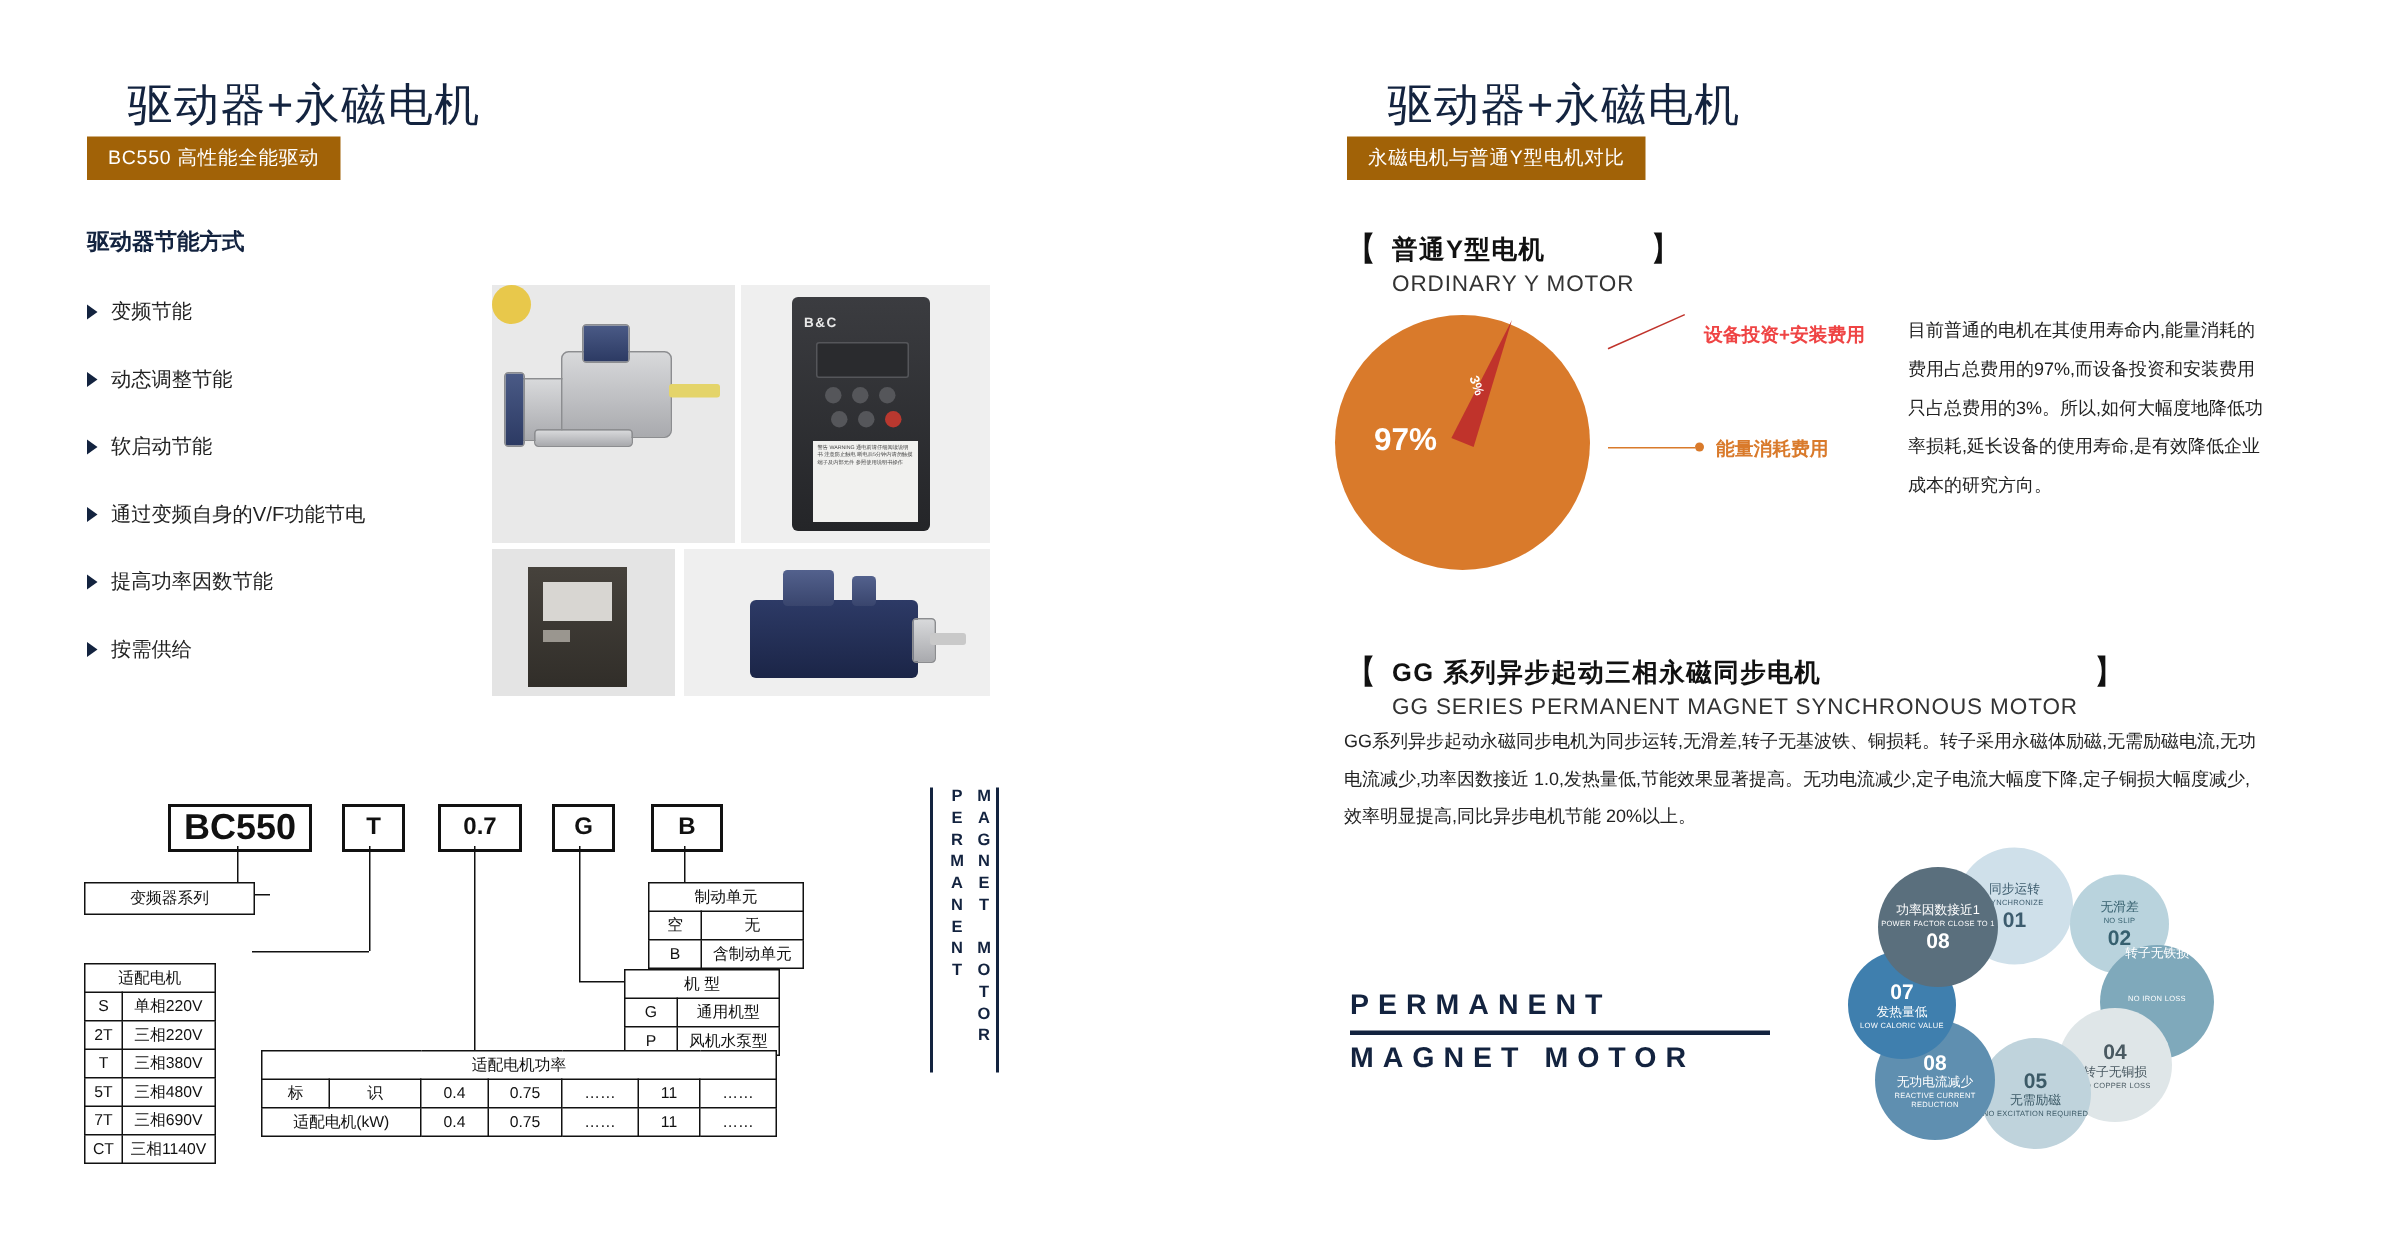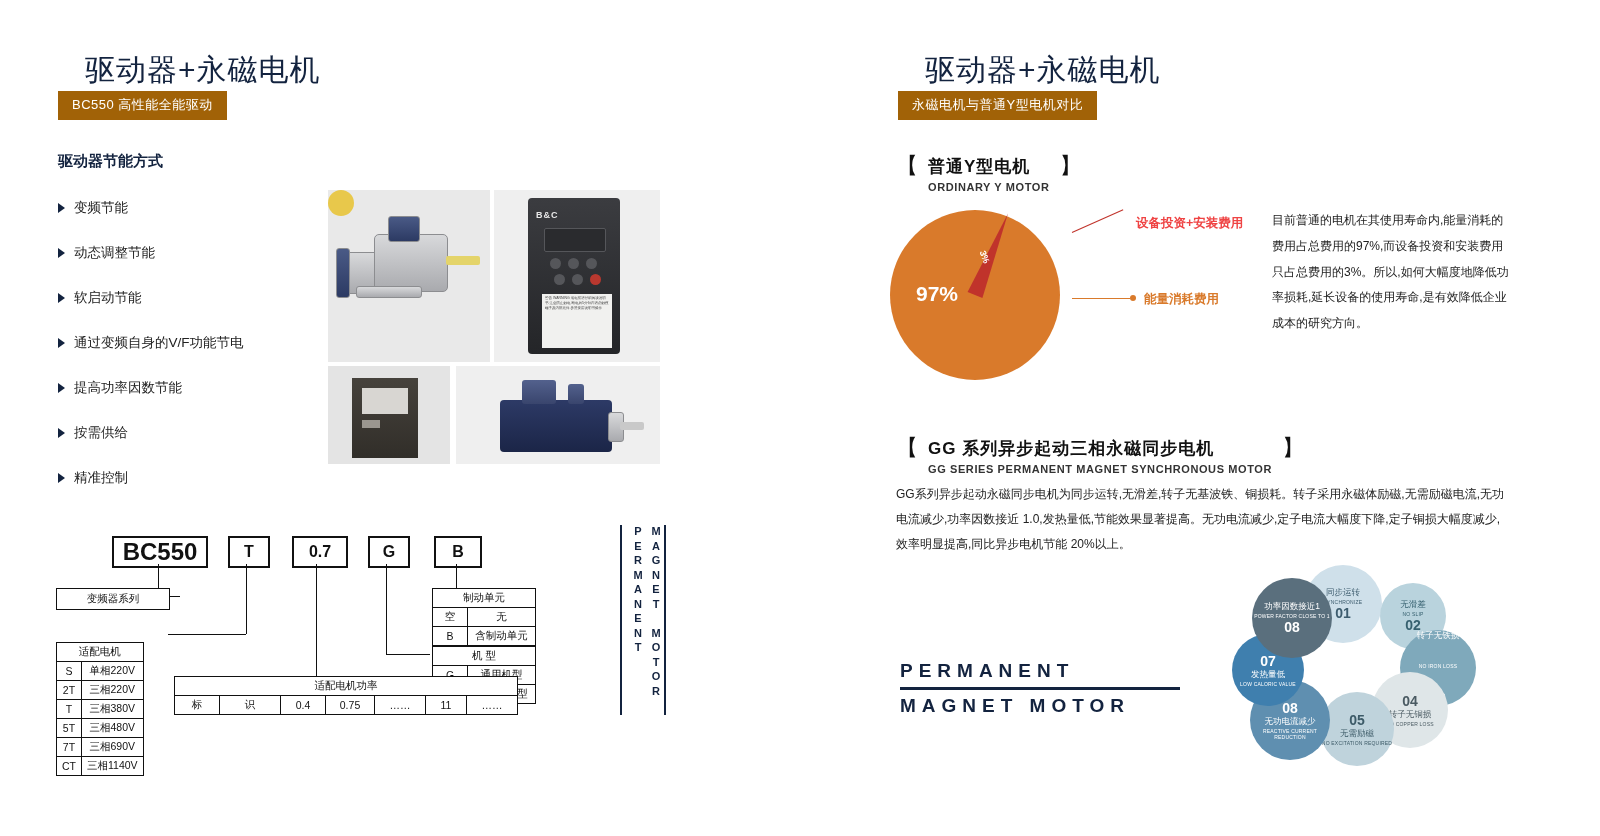--- a/index.html
+++ b/index.html
@@ -110,21 +110,21 @@
   }
   .pmm-vert .col { writing-mode: vertical-rl; text-orientation: upright; }
   .pmm-vert .rule { position:absolute; top:0; bottom:0; width:2px; background:#13233f; }
 
   
   .brk {
     display:flex; align-items:flex-start; gap:10px;
   }
   .brk .bk { font-size: 22px; color:#111; line-height: 1; }
   .brk .cn { font-size: 17px; font-weight: bold; color:#111; letter-spacing:1px;}
-  .brk .en { font-size: 11px; font-weight: bold; color:#333; letter-spacing:.6px; margin-top:3px;}
+  .brk .en { font-size: 15px; font-weight: normal; color:#333; letter-spacing:.6px; margin-top:3px;}
 
   .pie-wrap { position:absolute; left: 900px; top: 200px; }
   .pie {
     width: 170px; height: 170px; border-radius: 50%;
     background: #d97a2b;
     position: relative;
   }
   .pie .slice {
     position:absolute; left:50%; top:50%;
     width:0;height:0;
@@ -196,24 +196,20 @@
       <span class="tri"></span>
       <span>通过变频自身的V/F功能节电</span>
     </div>
     <div class="bullet">
       <span class="tri"></span>
       <span>提高功率因数节能</span>
     </div>
     <div class="bullet">
       <span class="tri"></span>
       <span>按需供给</span>
-    </div>
-    <div class="bullet">
-      <span class="tri"></span>
-      <span>精准控制</span>
     </div>
   </div>
 
   <div class="photos">
 
     <div class="ph ph-1">
       <div class="motor-body" style="left:14px;top:62px;width:52px;height:40px;"></div>
       <div class="motor-body motor-blue" style="left:8px;top:58px;width:12px;height:48px;"></div>
       <div class="motor-body" style="left:58px;top:70px;width:14px;height:24px;border-radius:50%;"></div>
       <div class="motor-body" style="left:46px;top:44px;width:72px;height:56px;border-radius:5px;"></div>
@@ -317,50 +313,58 @@
             <td style="width:24px;">空</td>
             <td>无</td>
           </tr>
       <tr>
             <td>B</td>
             <td>含制动单元</td>
           </tr>
     </tbody>
       </table>
 
-    <table class="tbl" style="left:432px;top:646px;">
+    <table class="tbl" style="left:416px;top:646px;">
       <tbody>
           <tr>
             <td colspan="2" style="width:92px;">机  型</td>
           </tr>
       <tr>
             <td style="width:24px;">G</td>
             <td>通用机型</td>
           </tr>
       <tr>
             <td>P</td>
             <td>风机水泵型</td>
           </tr>
     </tbody>
       </table>
 
-    <table class="tbl" style="left:174px;top:676px;">
+    <table class="tbl" style="left:174px;top:700px;">
       <tbody>
           <tr>
             <td colspan="7">适配电机功率</td>
           </tr>
       <tr>
         <td style="width:34px;">标</td>
         <td style="width:50px;">识</td>
         <td style="width:34px;">0.4</td>
         <td style="width:38px;">0.75</td>
         <td style="width:40px;">……</td>
         <td style="width:30px;">11</td>
         <td style="width:40px;">……</td>
       </tr>
+      <tr>
+        <td colspan="2">适配电机(kW)</td>
+        <td>0.4</td>
+        <td>0.75</td>
+        <td>……</td>
+        <td>11</td>
+        <td>……</td>
+      </tr>
     </tbody>
       </table>
   </div>
 
   <div class="pmm-vert">
     <div class="rule" style="left:0;"></div>
     <div class="col" style="margin-left:12px;">PERMANENT</div>
     <div class="col">MAGNET MOTOR</div>
     <div class="rule" style="right:0;"></div>
   </div>

